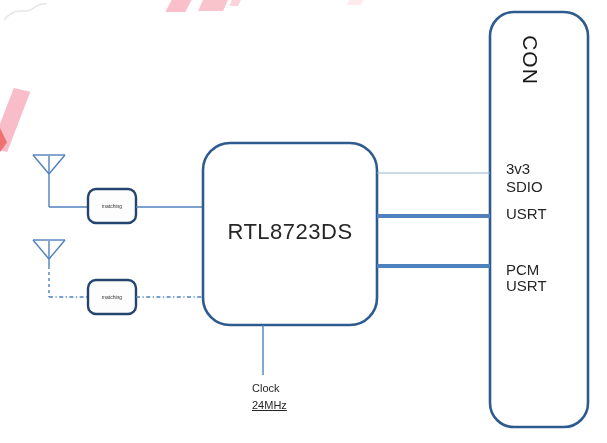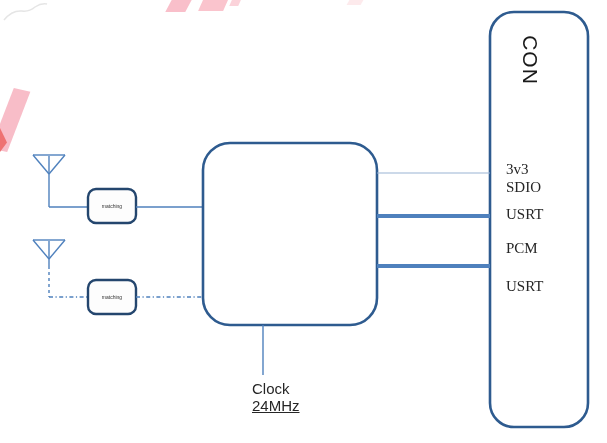--- a/index.html
+++ b/index.html
@@ -11,27 +11,27 @@
   .txt{position:absolute;z-index:2;white-space:pre;}
   .chip-label{
     left:203px;top:143px;width:174px;height:178px;
     display:flex;align-items:center;justify-content:center;
     font-size:22px;letter-spacing:.5px;color:#262626;
   }
   .con-label{
     left:500px;top:45px;width:60px;height:30px;line-height:30px;text-align:center;
     font-size:21px;letter-spacing:1px;transform:rotate(90deg);color:#1a1a1a;
   }
-  .pin{left:506px;font-size:15px;line-height:18px;color:#262626;font-family:Liberation Serif, serif;}
+  .pin{left:506px;font-size:15px;line-height:18px;color:#262626;}
   .pin-3v3{top:160px;}
   .pin-vddio{top:178px;}
   .pin-sdio{top:205px;}
-  .pin-pcm{top:239px;}
+  .pin-pcm{top:261px;}
   .pin-usrt{top:277px;}
-  .clock-line{left:252px;font-size:15px;line-height:17px;color:#262626;}
+  .clock-line{left:252px;font-size:11px;line-height:17px;color:#262626;}
   .clock-1{top:380px;}
   .clock-2{top:397px;text-decoration:underline;}
   .match-label{
     width:48px;height:34px;display:flex;align-items:center;justify-content:center;
     font-size:5px;color:#333;
   }
   .match-1{left:88px;top:189px;}
   .match-2{left:88px;top:280px;}
   
   .wm{position:absolute;z-index:0;}
@@ -85,20 +85,21 @@
 
     <path d="M263,325 V375" stroke="#4f81bd" stroke-width="1.4" fill="none"></path>
 
     <rect x="490" y="12" width="98" height="415" rx="24" fill="#ffffff" stroke="#2e5b8f" stroke-width="2.6"></rect>
 
     <path d="M377,173 H490" stroke="#9ab4d4" stroke-width="1.1" fill="none"></path>
     <path d="M377,216 H490" stroke="#4f81bd" stroke-width="4" fill="none"></path>
     <path d="M377,266 H490" stroke="#4f81bd" stroke-width="4" fill="none"></path>
   </svg>
 
+  <div class="txt chip-label">RTL8723DS</div>
   <div class="txt con-label">CON</div>
 
   <div class="txt match-label match-1">matching</div>
   <div class="txt match-label match-2">matching</div>
 
   <div class="txt pin pin-3v3">3v3</div>
   <div class="txt pin pin-vddio">SDIO</div>
   <div class="txt pin pin-sdio">USRT</div>
   <div class="txt pin pin-pcm">PCM</div>
   <div class="txt pin pin-usrt">USRT</div>

